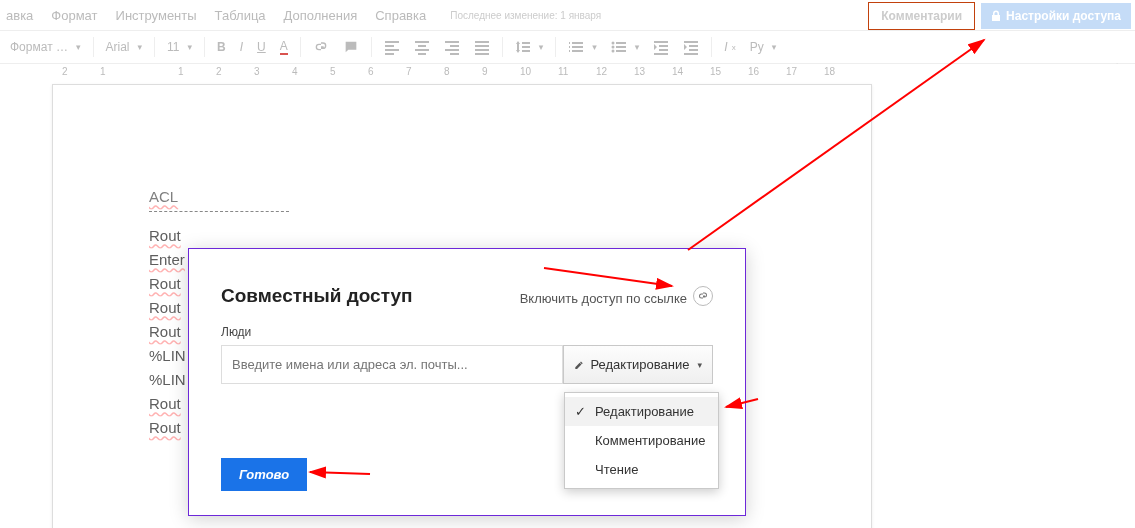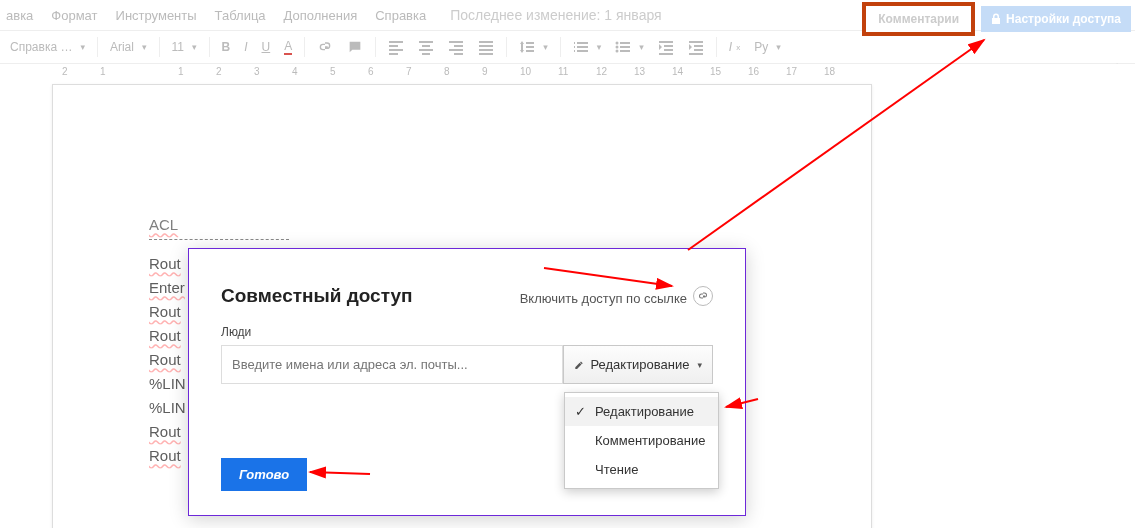--- a/index.html
+++ b/index.html
@@ -15,24 +15,24 @@
   }
   .topbar {
     height: 30px;
     display: flex;
     align-items: center;
     padding-left: 0;
     position: relative;
   }
   .menu { display: flex; gap: 18px; padding-left: 6px; font-size: 13px; color: #bbb; }
   .menu span { cursor: default; }
-  .last-edit { color: #ccc; margin-left: 24px; font-size: 14px; }
+  .last-edit { color: #ccc; margin-left: 24px; font-size: 10px; }
   .top-right { position: absolute; right: 4px; top: 2px; display: flex; gap: 6px; align-items: center; }
   .btn-comments {
-    border: 4px solid #c2410c; background: #fff; color: #ccc; padding: 6px 12px; font-size: 12px; font-weight: bold;
+    border: 1px solid #c2410c; background: #fff; color: #ccc; padding: 6px 12px; font-size: 12px; font-weight: bold;
   }
   .btn-share {
     background: #c5dcf7; color: #fff; padding: 6px 10px; font-size: 12px; font-weight: bold; display: flex; align-items: center; gap: 5px; border: none;
   }
   .btn-share .lock { width:10px;height:12px;display:inline-block; }
   .toolbar {
     height: 34px; border-top:1px solid #eee; border-bottom:1px solid #eee;
     display:flex; align-items:center; gap:2px; padding:0 4px; color:#bbb;
   }
   .tb-sep { width:1px; height:20px; background:#eee; margin:0 4px; }
@@ -103,21 +103,21 @@
         <svg viewBox="0 0 10 12">
             <path fill="#fff" d="M2 5V3.5a3 3 0 016 0V5h1v6H1V5h1zm1.5 0h3V3.5a1.5 1.5 0 00-3 0V5z"></path>
           </svg>
       </span>
       <span>Настройки доступа</span>
     </button>
   </div>
 </div>
 
 <div class="toolbar">
-  <div class="tb-item tb-drop">Справка …</div>
+  <div class="tb-item tb-drop">Формат …</div>
   <div class="tb-sep"></div>
   <div class="tb-item tb-drop">Arial</div>
   <div class="tb-sep"></div>
   <div class="tb-item tb-drop">11</div>
   <div class="tb-sep"></div>
   <div class="tb-item">
       <b>B</b>
     </div>
   <div class="tb-item">
       <i>I</i>
@@ -226,21 +226,21 @@
   <span class="mark" style="left:634px">13</span>
   <span class="mark" style="left:672px">14</span>
   <span class="mark" style="left:710px">15</span>
   <span class="mark" style="left:748px">16</span>
   <span class="mark" style="left:786px">17</span>
   <span class="mark" style="left:824px">18</span>
 </div>
 
 <div class="doc-canvas">
   <div class="doc-text">
-    <div class="underline-red" style="color:#808080;margin-top:28px;">ACL</div>
+    <div class="underline-red" style="color:#808080;">ACL</div>
     <hr>
     <div class="underline-red">Rout</div>
     <div class="underline-red">Enter</div>
     <div class="underline-red">Rout</div>
     <div class="underline-red">Rout</div>
     <div></div>
     <div class="underline-red">Rout</div>
     <div></div>
     <div>%LIN</div>
     <div></div>

